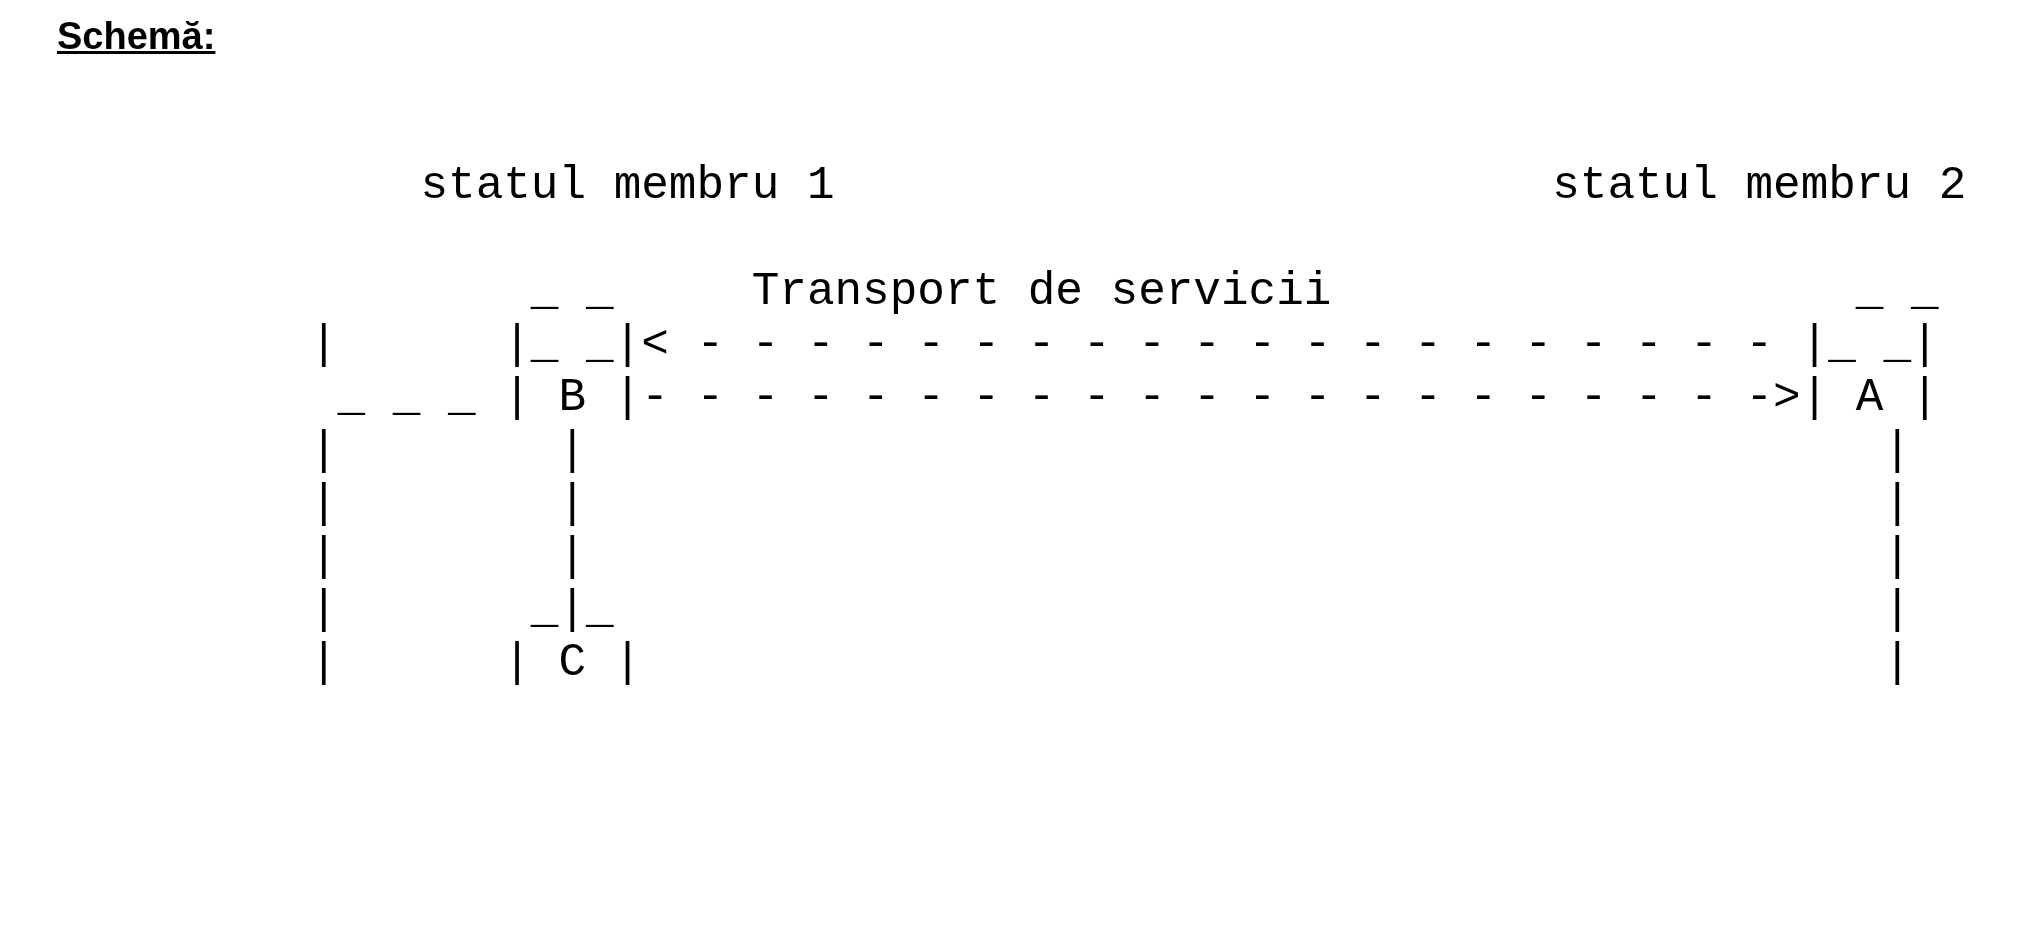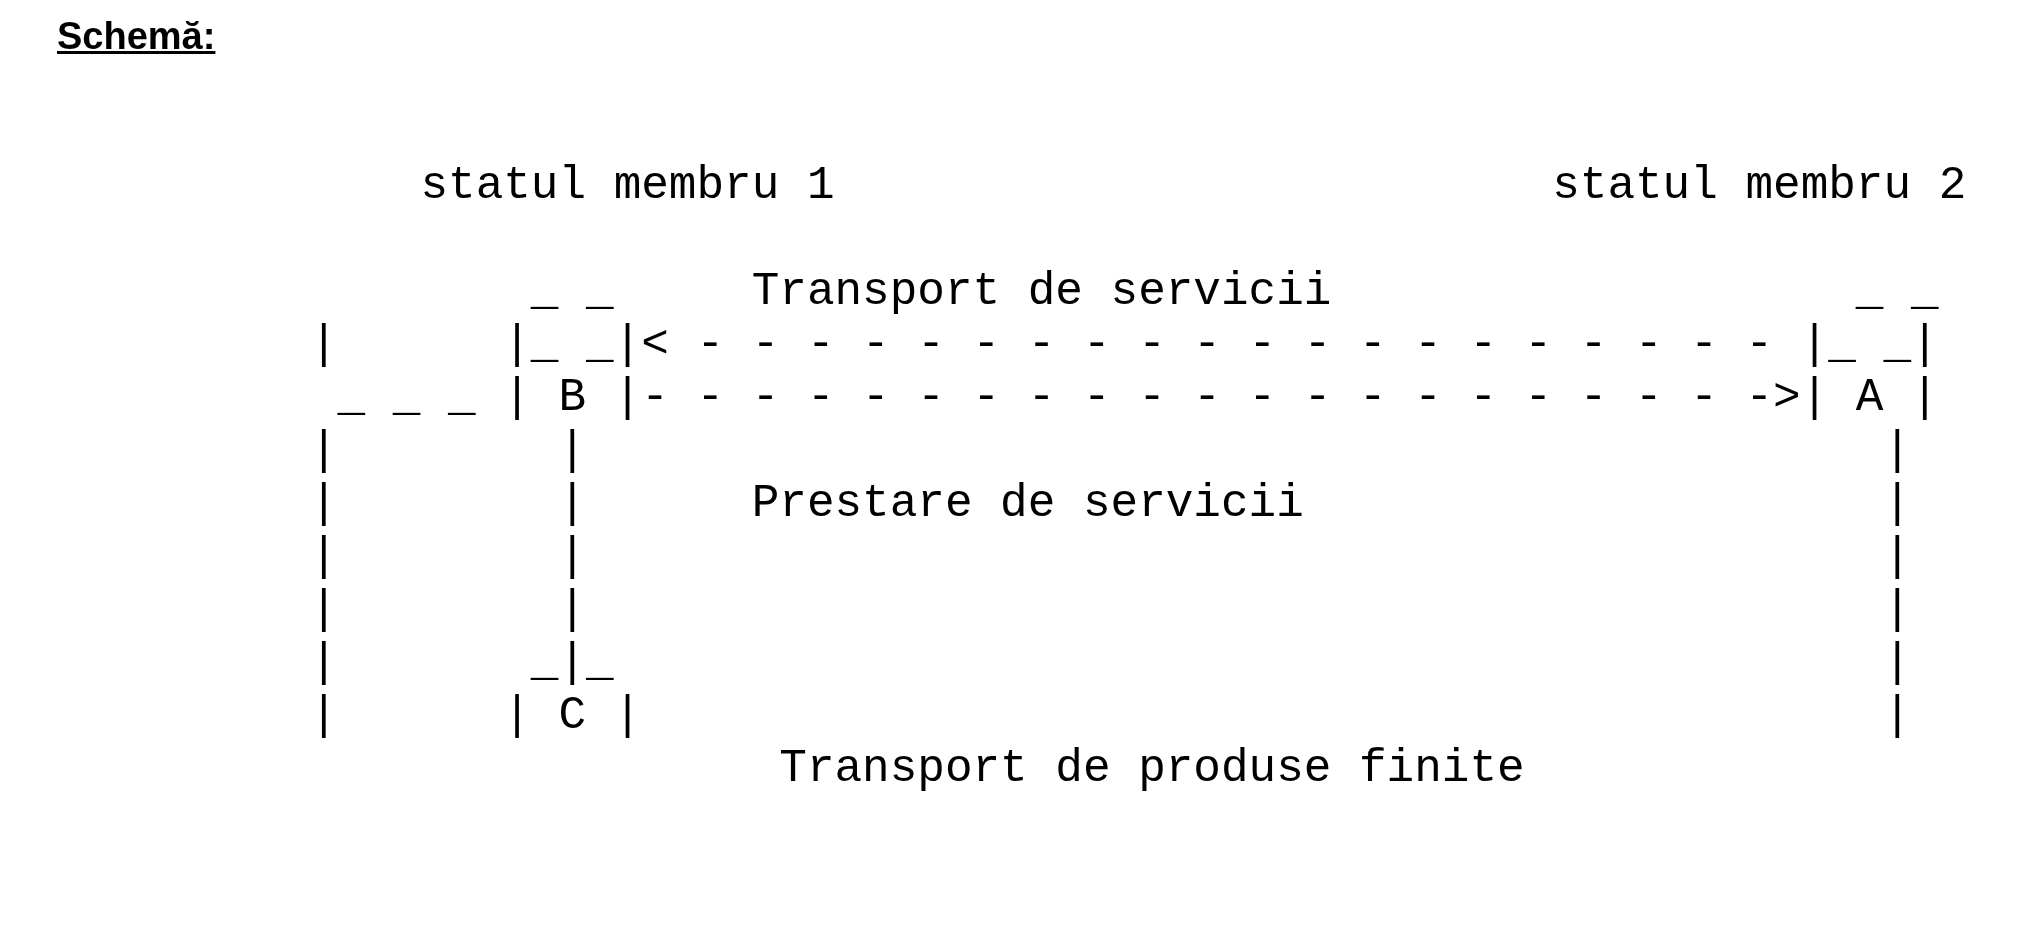--- a/index.html
+++ b/index.html
@@ -46,19 +46,17 @@
 
 <div class="title">Schemă:</div>
 
 <div class="diagram">
   <div class="line">    statul membru 1                          statul membru 2</div>
   <div class="line"></div>
   <div class="line">        _ _     Transport de servicii                   _ _</div>
   <div class="line">|      |_ _|&lt; - - - - - - - - - - - - - - - - - - - - |_ _|</div>
   <div class="line"> _ _ _ | B |- - - - - - - - - - - - - - - - - - - - -&gt;| A |</div>
   <div class="line">|        |                                               |</div>
-  <div class="line">|        |      Prestare de servicii                     |</div>
   <div class="line">|        |                                               |</div>
   <div class="line">|        |                                               |</div>
   <div class="line">|       _|_                                              |</div>
   <div class="line">|      | C |                                             |</div>
-  <div class="line">                 Transport de produse finite</div>
 </div>
 
 </body></html>

